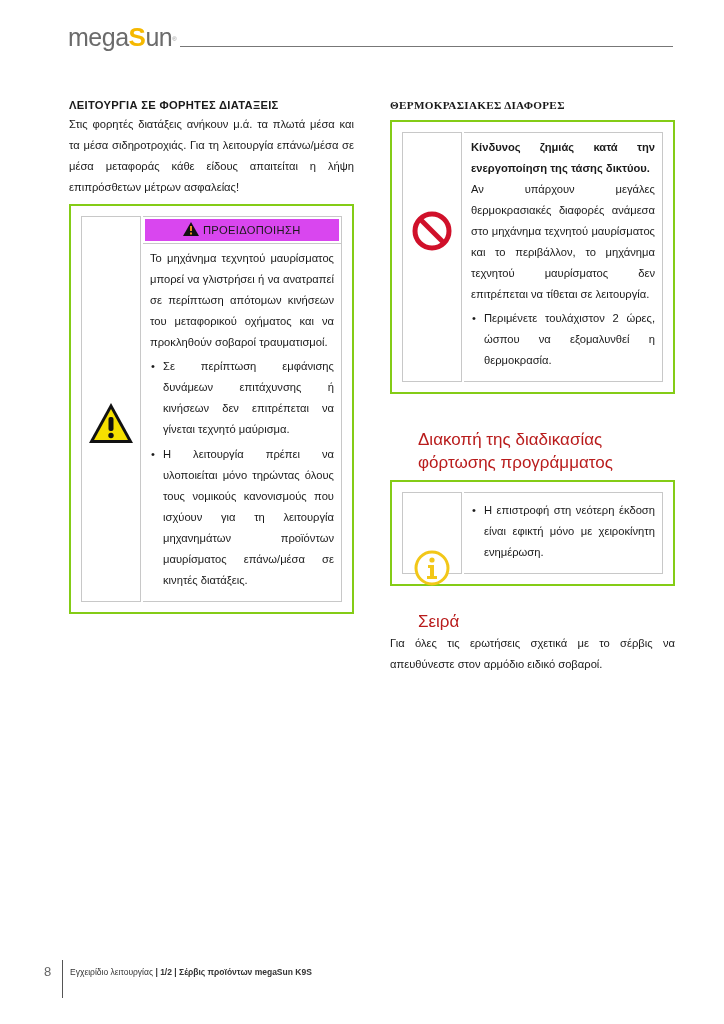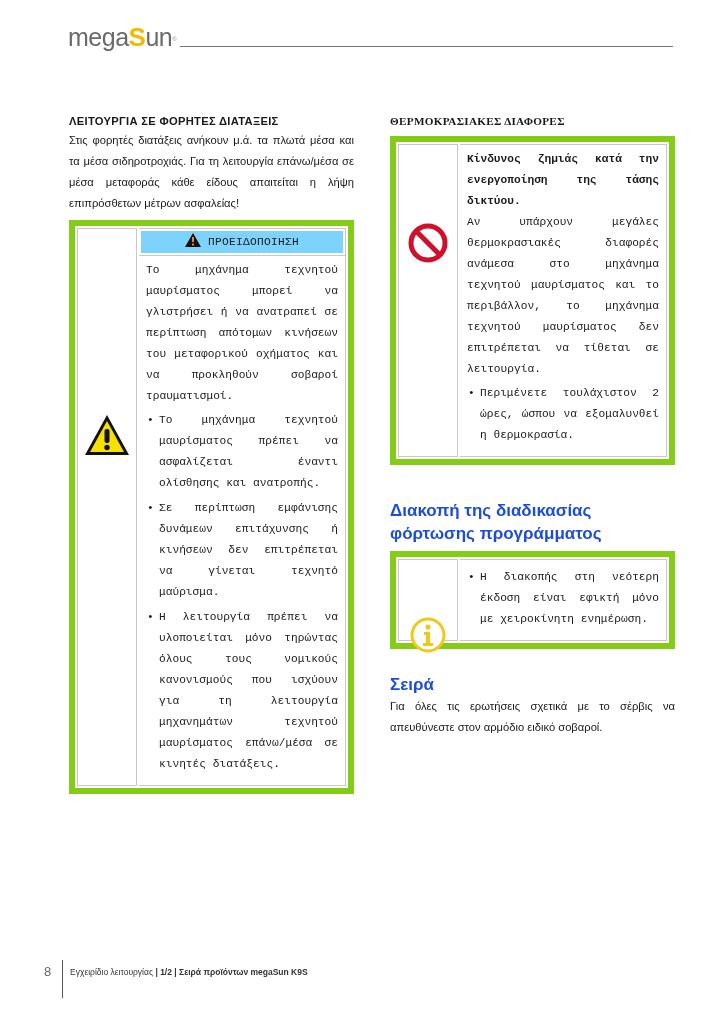--- a/index.html
+++ b/index.html
@@ -4,33 +4,33 @@
 <style>
   html, body { margin:0; padding:0; background:#fff; }
   body { width:724px; height:1024px; position:relative; overflow:hidden;
          font-family:"Liberation Sans", sans-serif; color:#1a1a1a; }
   .logo { position:absolute; left:68px; top:22px; font-size:25px; letter-spacing:-0.5px;
           color:#6b6b6b; font-family:"Liberation Sans", sans-serif; line-height:30px; }
   .logo .s { color:#f5b800; font-weight:bold; font-size:26px; }
   .logo .reg { font-size:6px; vertical-align:top; position:relative; top:2px; color:#888; }
   .header-rule { position:absolute; left:180px; top:46px; width:493px; height:1px; background:#777; }
 
-  .col { position:absolute; top:112px; width:285px; font-size:11.2px; line-height:21px; }
+  .col { position:absolute; top:96px; width:285px; font-size:11.2px; line-height:21px; }
   .col.left { left:69px; }
   .col.right { left:390px; }
   .sec-head { font-weight:bold; font-size:11.2px; letter-spacing:0.3px; line-height:18px; }
   .para { text-align:justify; }
-  .red-head { color:#1d4ed8; font-weight:bold; font-size:17px; line-height:23px; }
+  .red-head { color:#b91c1c; font-weight:normal; font-size:17px; line-height:23px;margin-left:28px; }
 
-  .box { border:6px solid #84cc16; padding:2px; display:flex;font-family:Liberation Mono, monospace; }
+  .box { border:2px solid #84cc16; padding:10px; display:flex; }
   .box-inner-icon { width:58px; border:1px solid #c8c8c8; position:relative; flex:none; }
   .box-inner-text { flex:1; border:1px solid #c8c8c8; border-left:none; margin-left:2px; }
   .box-inner-icon { border-right:1px solid #c8c8c8; }
   .box-text { padding:4px 7px 6px 7px; text-align:justify; }
-  .box-head-bar { background:#7dd3fc; color:#1a1a1a; text-align:center; height:22px; line-height:22px;
+  .box-head-bar { background:#d946ef; color:#1a1a1a; text-align:center; height:22px; line-height:22px;
                   font-size:11.2px; letter-spacing:0.3px; margin:2px 2px 2px 2px; }
   .bold { font-weight:bold; }
   ul.blist { list-style:none; margin:3px 0 0 0; padding:0; }
   ul.blist li { position:relative; padding-left:13px; margin-bottom:4px; text-align:justify; }
   ul.blist li::before { content:"•"; position:absolute; left:1px; top:0; }
   .icon-abs { position:absolute; left:50%; transform:translateX(-50%); }
 
   .footer-num { position:absolute; left:44px; top:964px; font-size:13px; color:#666; }
   .footer-line { position:absolute; left:62px; top:960px; width:1px; height:38px; background:#555; }
   .footer-text { position:absolute; left:70px; top:967px; font-size:8.5px; color:#333; }
@@ -61,23 +61,22 @@
           <polygon points="8,0 16,14 0,14" fill="#111"></polygon>
           <rect x="7" y="4" width="2" height="5" fill="#ec8a1e"></rect>
           <rect x="7" y="10.5" width="2" height="2" fill="#ec8a1e"></rect>
         </svg>
         <span>ΠΡΟΕΙΔΟΠΟΙΗΣΗ</span>
       </div>
       <div style="border-top:1px solid #c8c8c8;"></div>
       <div class="box-text">
         <div>Το μηχάνημα τεχνητού μαυρίσματος μπορεί να γλιστρήσει ή να ανατραπεί σε περίπτωση απότομων κινήσεων του μεταφορικού οχήματος και να προκληθούν σοβαροί τραυματισμοί.</div>
         <ul class="blist">
-          <li>Το μηχάνημα τεχνητού μαυρίσματος πρέπει να ασφαλίζεται έναντι ολίσθησης και ανατροπής.</li>
           <li>Σε περίπτωση εμφάνισης δυνάμεων επιτάχυνσης ή κινήσεων δεν επιτρέπεται να γίνεται τεχνητό μαύρισμα.</li>
-          <li>Η λειτουργία πρέπει να υλοποιείται μόνο τηρώντας όλους τους νομικούς κανονισμούς που ισχύουν για τη λειτουργία μηχανημάτων τεχνητού μαυρίσματος επάνω/μέσα σε κινητές διατάξεις.</li>
+          <li>Η λειτουργία πρέπει να υλοποιείται μόνο τηρώντας όλους τους νομικούς κανονισμούς που ισχύουν για τη λειτουργία μηχανημάτων προϊόντων μαυρίσματος επάνω/μέσα σε κινητές διατάξεις.</li>
         </ul>
       </div>
     </div>
   </div>
 </div>
 
 <div class="col right">
   <div class="sec-head" style="margin-bottom:6px;font-family:Liberation Serif, serif;">ΘΕΡΜΟΚΡΑΣΙΑΚΕΣ ΔΙΑΦΟΡΕΣ</div>
   <div class="box">
     <div class="box-inner-icon">
@@ -102,25 +101,25 @@
     <div class="box-inner-icon">
       <svg class="icon-abs" style="top:56px;" width="38" height="38" viewBox="0 0 38 38">
         <circle cx="19" cy="19" r="16" fill="#fff" stroke="#f2c718" stroke-width="3"></circle>
         <circle cx="19" cy="11" r="2.6" fill="#f2c718"></circle>
         <path d="M15 16 h6 v11 h3 v3 h-10 v-3 h3 v-8 h-2z" fill="#f2c718"></path>
       </svg>
     </div>
     <div class="box-inner-text">
       <div class="box-text">
         <ul class="blist">
-          <li>Η διακοπής στη νεότερη έκδοση είναι εφικτή μόνο με χειροκίνητη ενημέρωση.</li>
+          <li>Η επιστροφή στη νεότερη έκδοση είναι εφικτή μόνο με χειροκίνητη ενημέρωση.</li>
         </ul>
       </div>
     </div>
   </div>
 
   <div class="red-head" style="margin-top:24px;">Σειρά</div>
   <div class="para">Για όλες τις ερωτήσεις σχετικά με το σέρβις να απευθύνεστε στον αρμόδιο ειδικό σοβαροί.</div>
 </div>
 
 <div class="footer-num">8</div>
 <div class="footer-line"></div>
-<div class="footer-text"><span>Εγχειρίδιο λειτουργίας</span><b> | </b><b>1/2</b><b> | </b><b>Σειρά προϊόντων megaSun K9S</b></div>
+<div class="footer-text"><span>Εγχειρίδιο λειτουργίας</span><b> | </b><b>1/2</b><b> | </b><b>Σέρβις προϊόντων megaSun K9S</b></div>
 
 </body></html>

